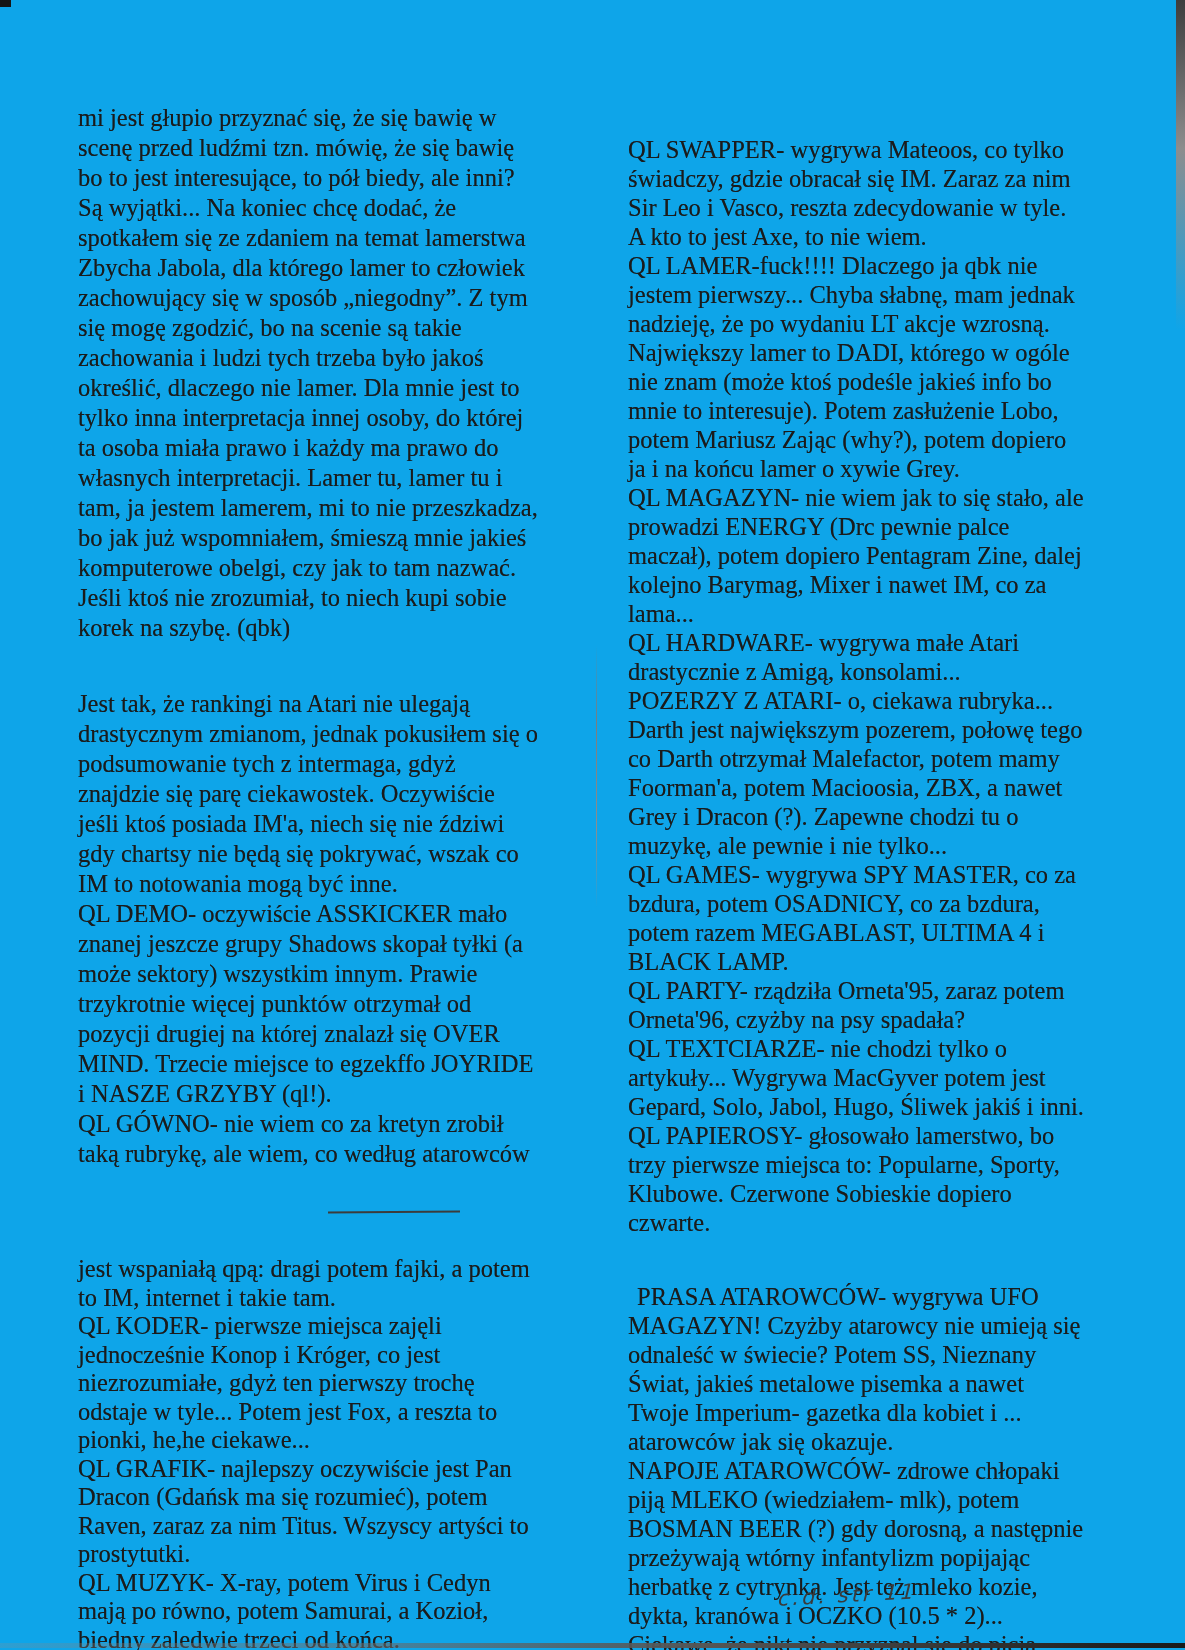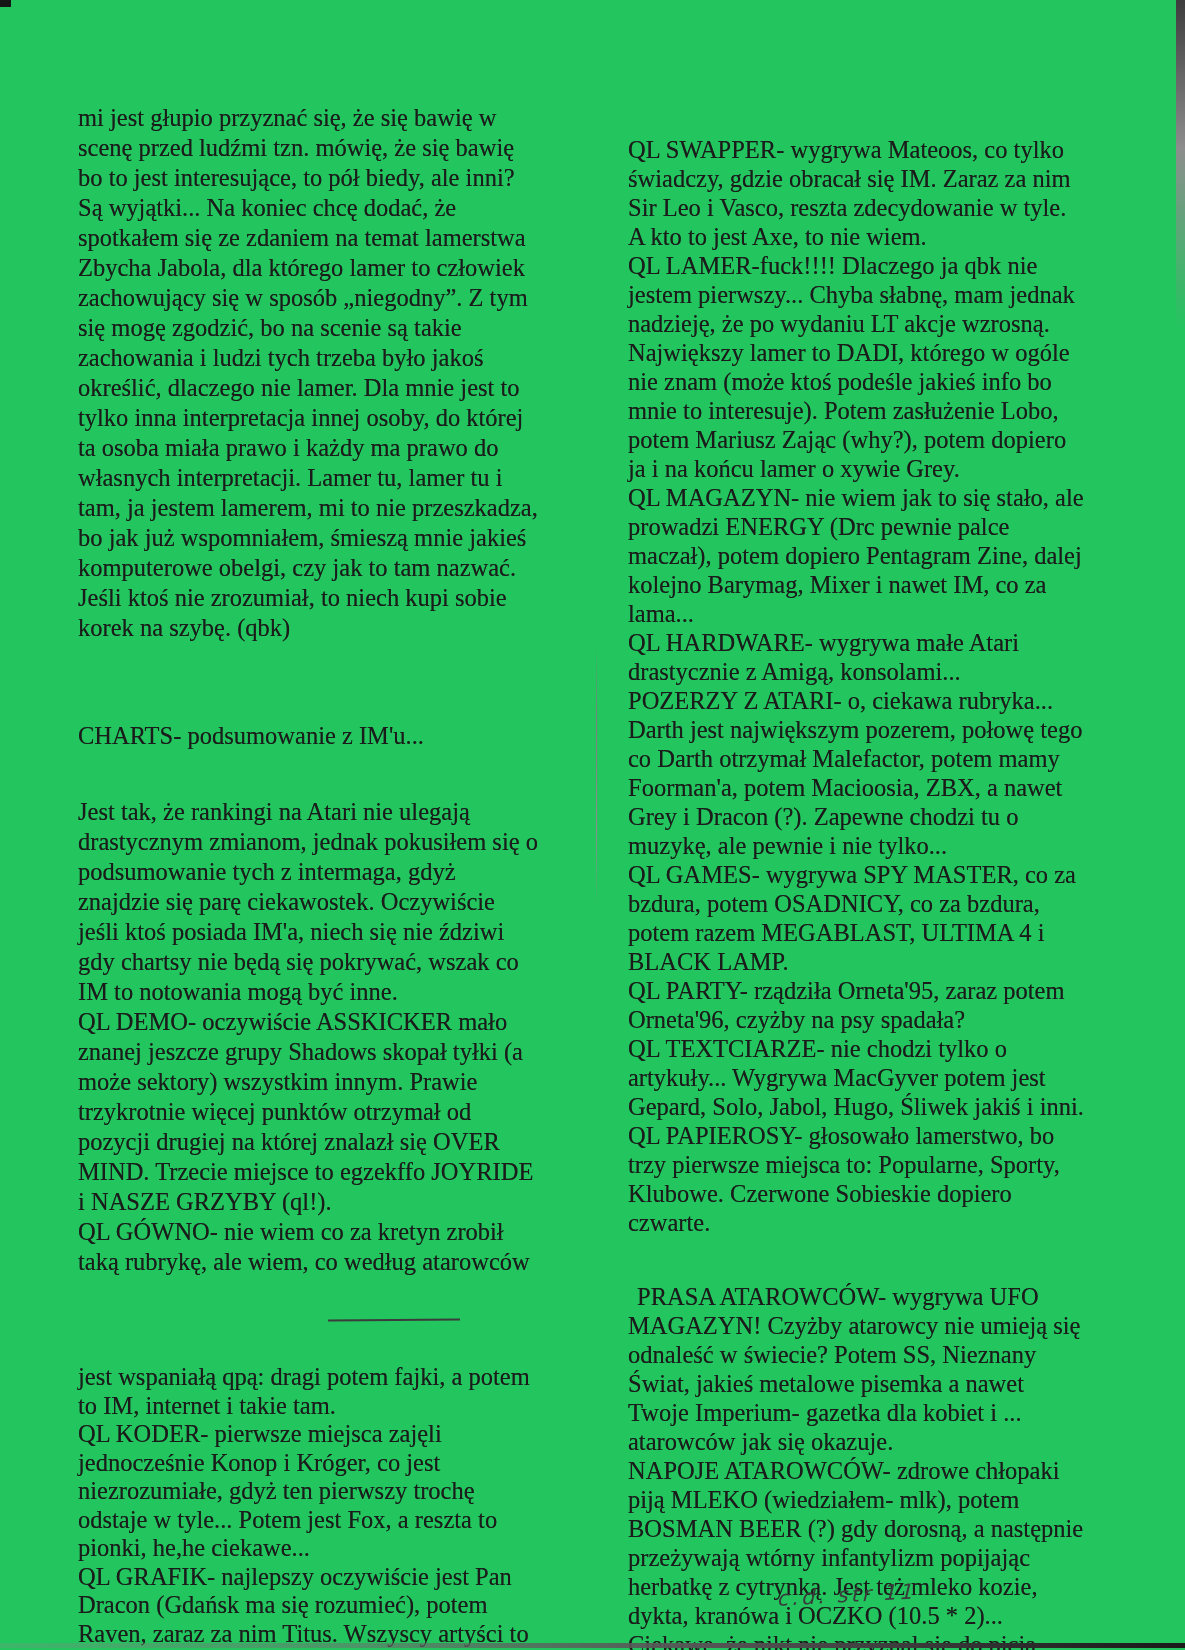--- a/index.html
+++ b/index.html
@@ -1,21 +1,21 @@
 <!DOCTYPE html>
 <html><head>
 <meta charset="utf-8">
 <style>
   html, body { margin: 0; padding: 0; background: #e8e8e6; }
   .page {
     position: relative;
     width: 1185px;
     height: 1650px;
     margin: 0 auto;
-    background: #22c55e;
+    background: #0ea5e9;
     overflow: hidden;
     font-family: "Liberation Serif", "DejaVu Serif", serif;
     color: #1b1b1b;
   }
   .col {
     position: absolute;
     white-space: pre-line;
     font-size: 24.5px;
     text-shadow: 0 0 0.5px rgba(20,20,20,0.55);
   }
@@ -84,21 +84,20 @@
 zachowania i ludzi tych trzeba było jakoś
 określić, dlaczego nie lamer. Dla mnie jest to
 tylko inna interpretacja innej osoby, do której
 ta osoba miała prawo i każdy ma prawo do
 własnych interpretacji. Lamer tu, lamer tu i
 tam, ja jestem lamerem, mi to nie przeszkadza,
 bo jak już wspomniałem, śmieszą mnie jakieś
 komputerowe obelgi, czy jak to tam nazwać.
 Jeśli ktoś nie zrozumiał, to niech kupi sobie
 korek na szybę. (qbk)</p>
-    <p class="para heading">CHARTS- podsumowanie z IM'u...</p>
     <p class="para para-2">Jest tak, że rankingi na Atari nie ulegają
 drastycznym zmianom, jednak pokusiłem się o
 podsumowanie tych z intermaga, gdyż
 znajdzie się parę ciekawostek. Oczywiście
 jeśli ktoś posiada IM'a, niech się nie ździwi
 gdy chartsy nie będą się pokrywać, wszak co
 IM to notowania mogą być inne.
 QL DEMO- oczywiście ASSKICKER mało
 znanej jeszcze grupy Shadows skopał tyłki (a
 może sektory) wszystkim innym. Prawie

